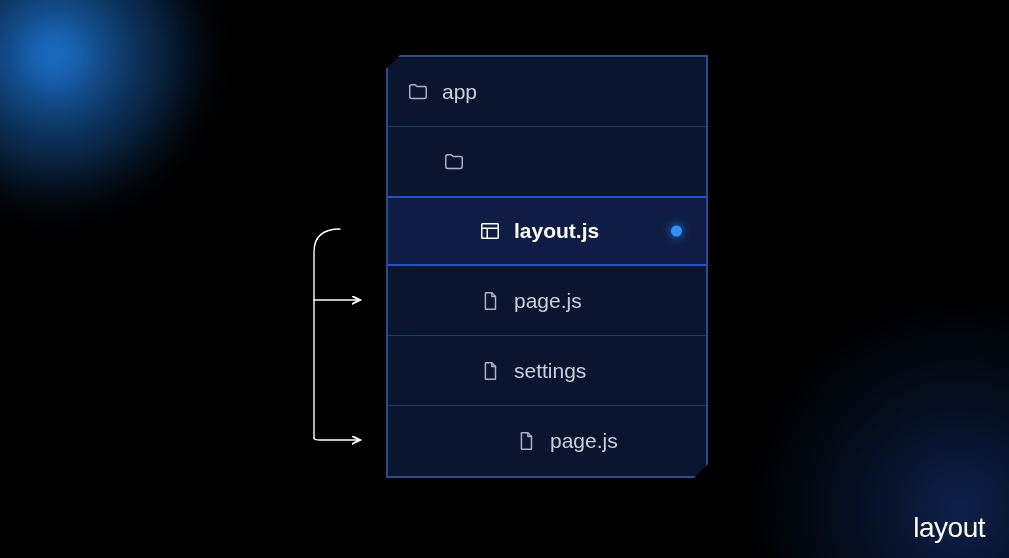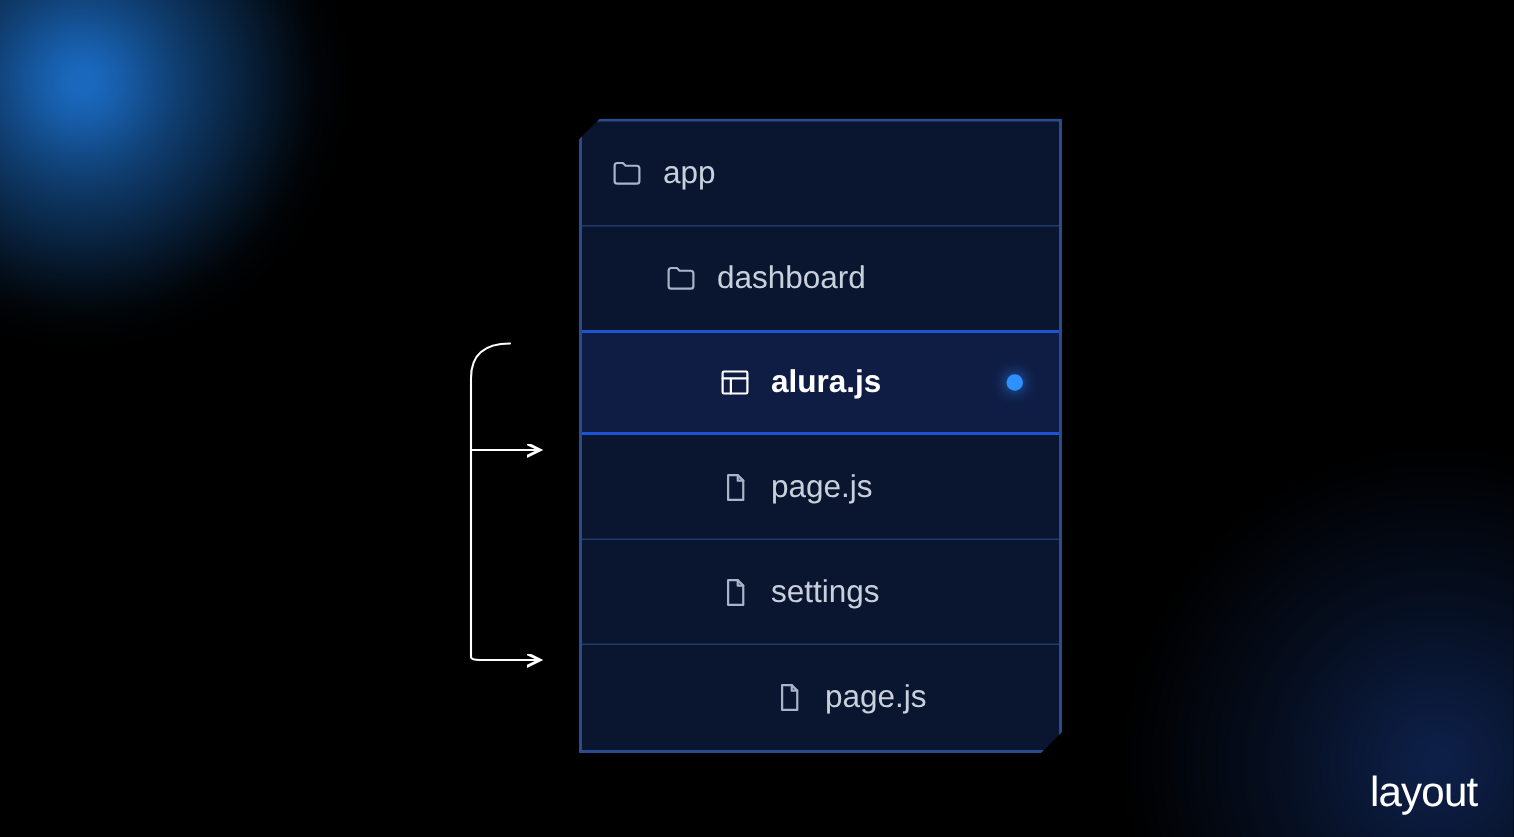--- a/index.html
+++ b/index.html
@@ -26,21 +26,20 @@
       pointer-events: none;
     }
     .panel {
       position: absolute;
       top: 55px;
       left: 386px;
       width: 322px;
       border: 2px solid #2c4b8f;
       background: #0a1530;
       clip-path: polygon(14px 0, 100% 0, 100% calc(100% - 14px), calc(100% - 14px) 100%, 0 100%, 0 14px);
-      margin-top: 24px;
     }
     .row {
       display: flex;
       align-items: center;
       height: 70px;
       padding: 0 18px;
       border-bottom: 1px solid #1f3a6b;
       color: #c8d0dc;
       font-size: 21px;
       font-weight: 400;
@@ -135,30 +134,29 @@
         </svg>
     </span>
     <span>app</span>
   </div>
   <div class="row indent-1">
     <span class="icon">
       <svg viewBox="0 0 24 24">
           <path d="M3 6 a2 2 0 0 1 2-2 h4 l2 2 h8 a2 2 0 0 1 2 2 v9 a2 2 0 0 1 -2 2 H5 a2 2 0 0 1 -2 -2 Z"></path>
         </svg>
     </span>
-    <span>dashboard</span>
   </div>
   <div class="row indent-2 active">
     <span class="icon">
       <svg viewBox="0 0 24 24">
           <rect x="3" y="4" width="18" height="16" rx="1"></rect>
           <path d="M3 9 h18 M9 9 v11"></path>
         </svg>
     </span>
-    <span>alura.js</span>
+    <span>layout.js</span>
     <span class="dot"></span>
   </div>
   <div class="row indent-2">
     <span class="icon">
       <svg viewBox="0 0 24 24">
           <path d="M7 3 h7 l4 4 v14 H7 Z"></path>
           <path d="M14 3 v4 h4"></path>
         </svg>
     </span>
     <span>page.js</span>

